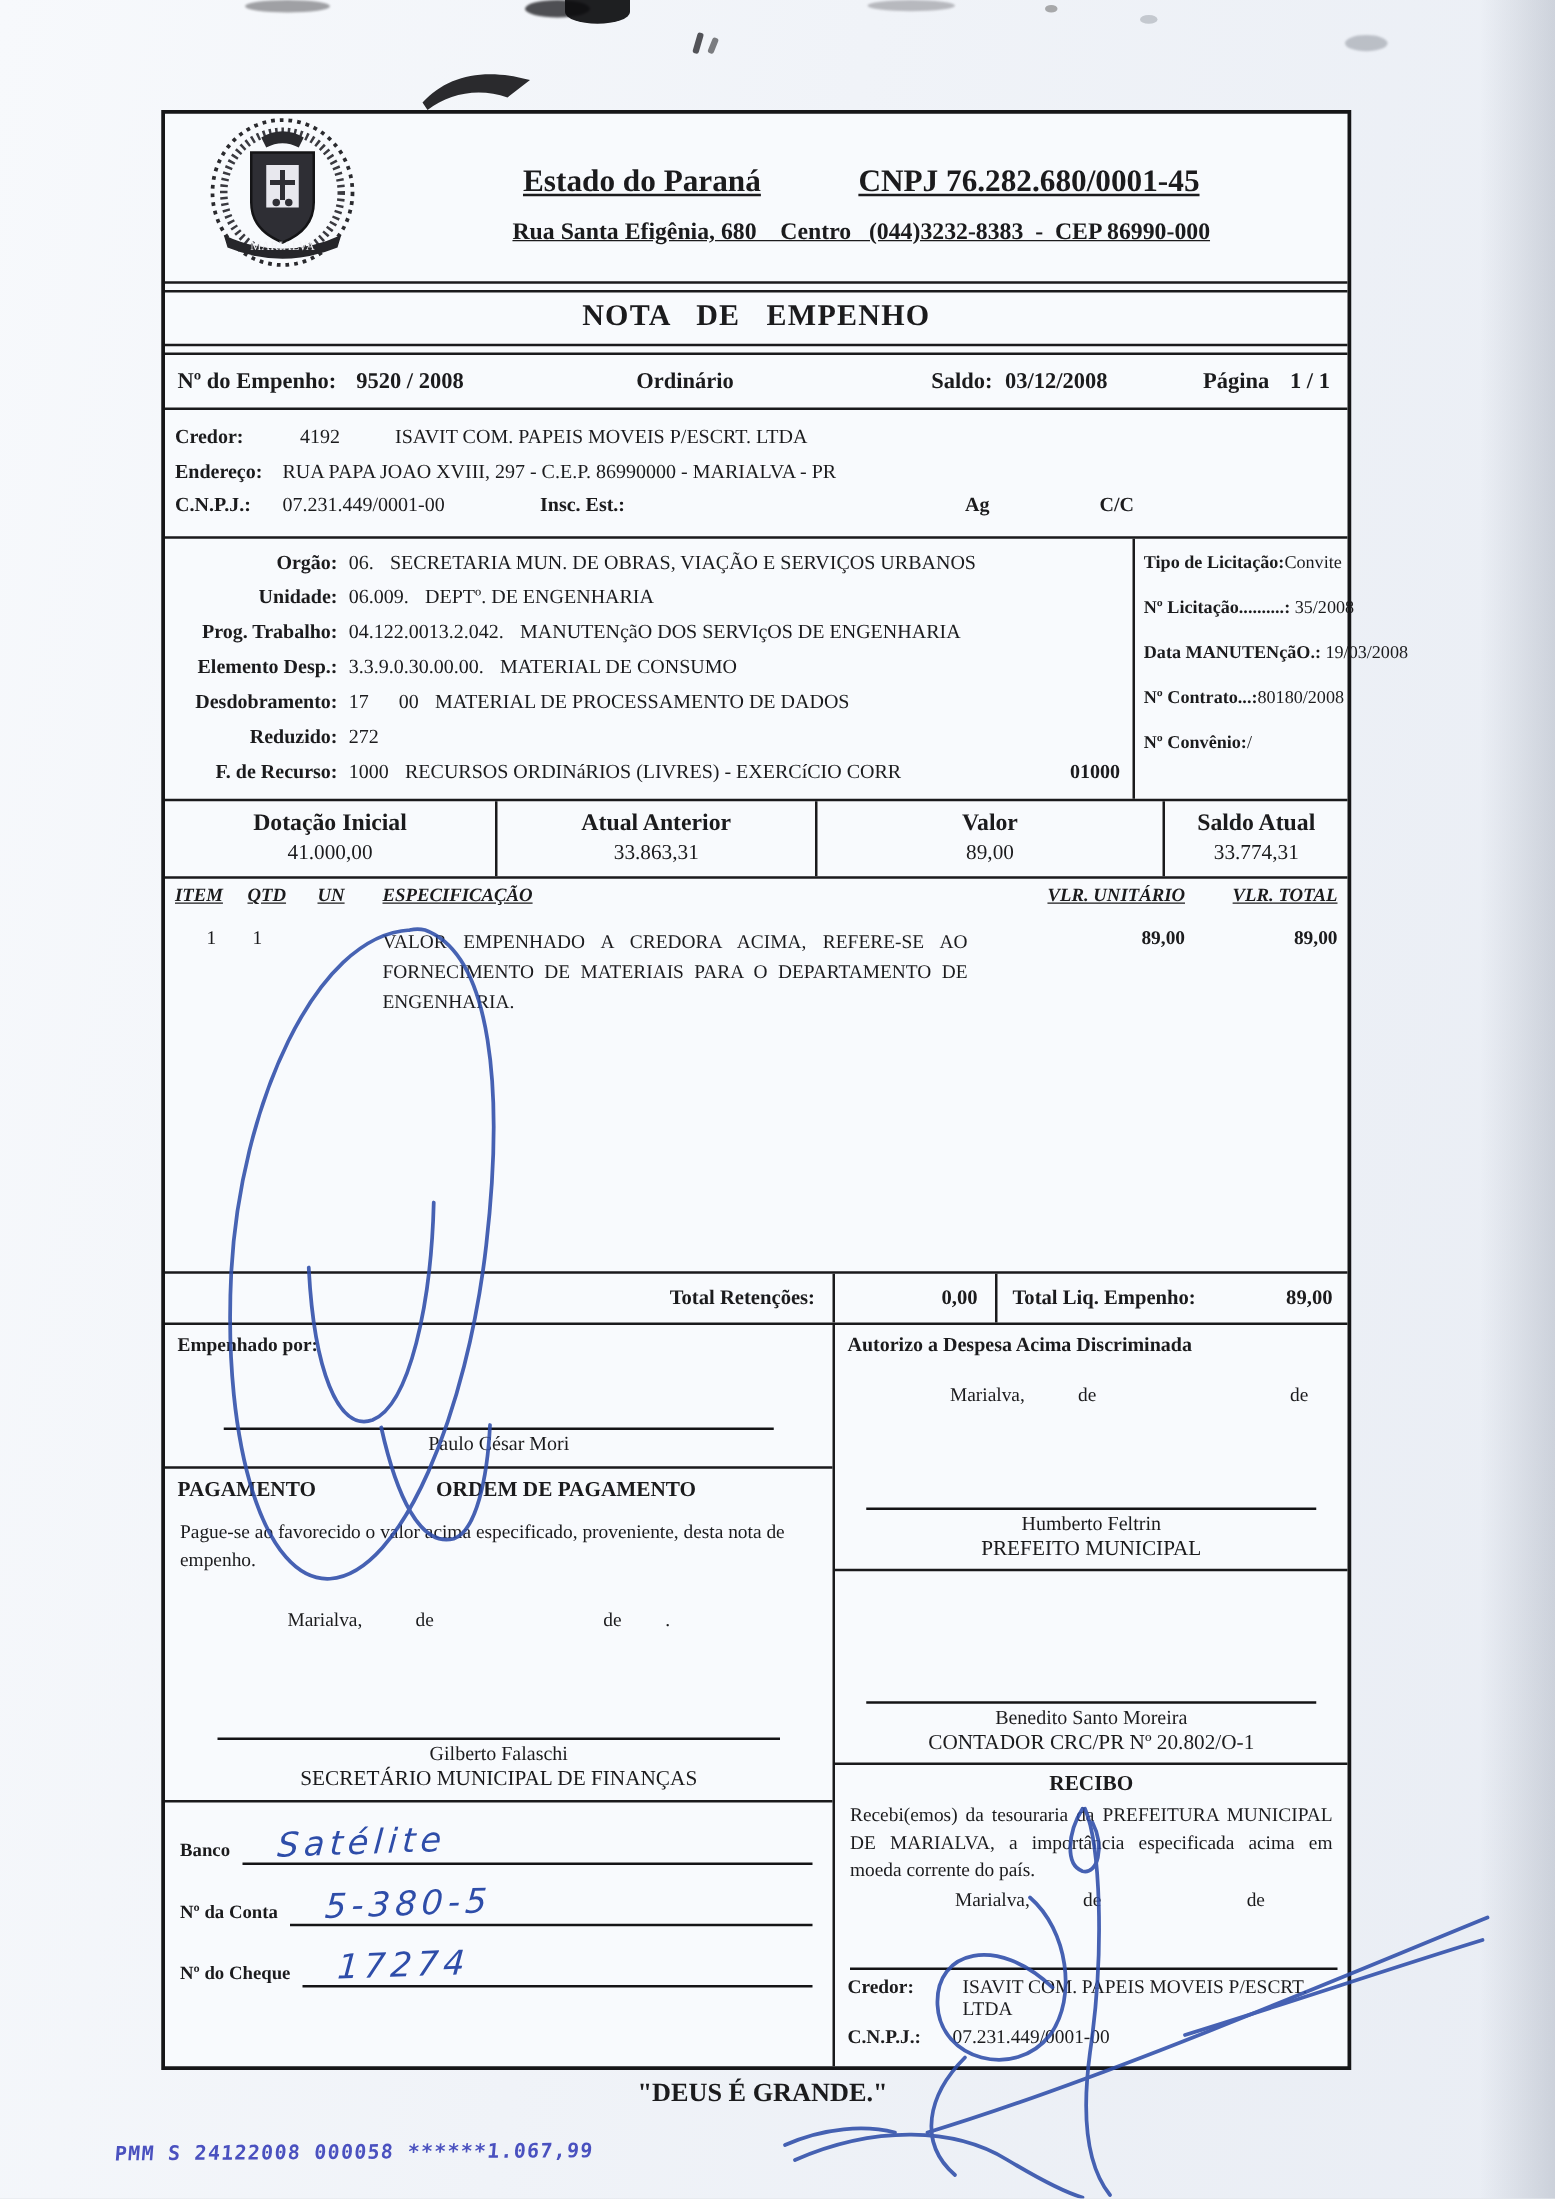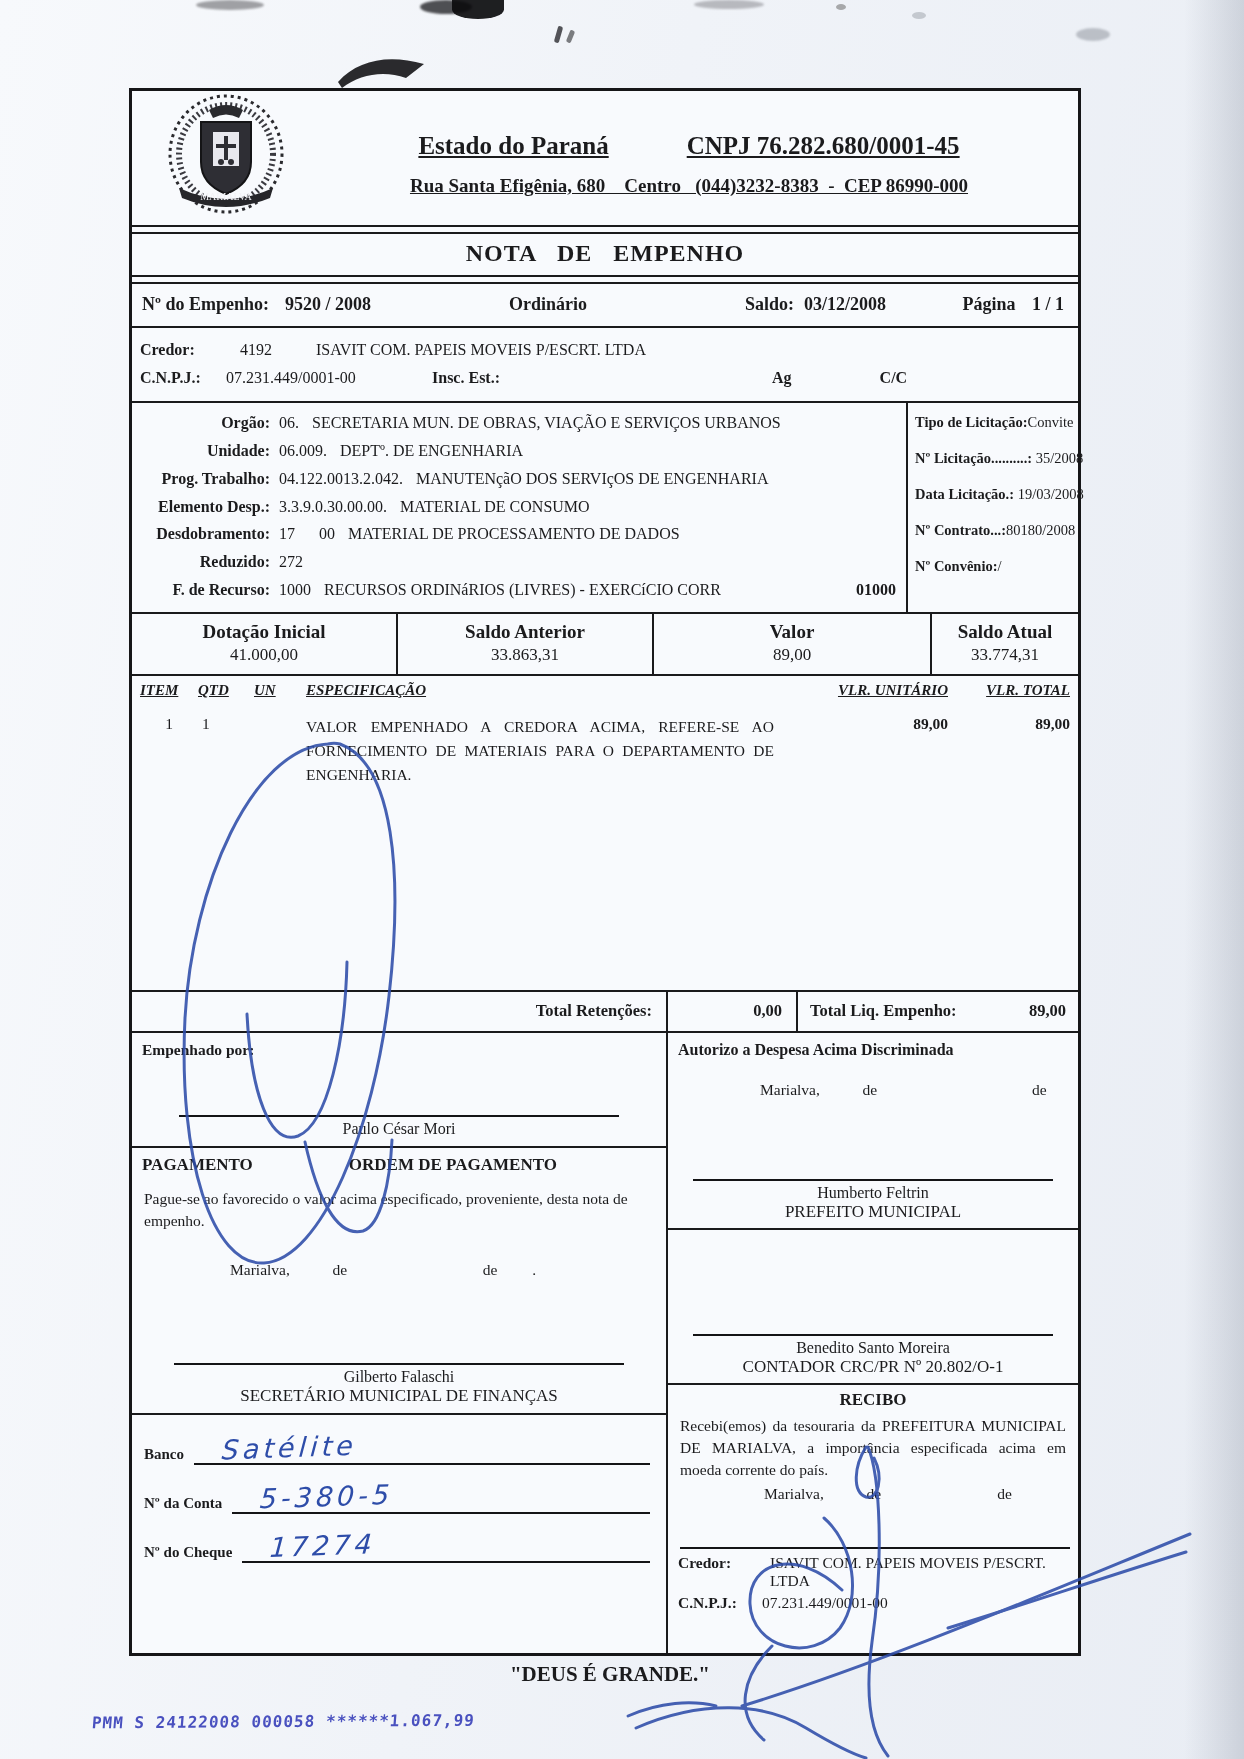--- a/index.html
+++ b/index.html
@@ -182,20 +182,24 @@
         <span class="e-pg">1 / 1</span>
       </span>
     </div>
 
     <div class="sec-credor bb">
       <div class="c-row">
         <span class="c-lbl">Credor:</span>
         <span class="c-cod">4192</span>
         <span>ISAVIT COM. PAPEIS MOVEIS P/ESCRT. LTDA</span>
       </div>
+      <div class="c-row">
+        <span class="c-lbl">Endereço:</span>
+        <span>RUA PAPA JOAO XVIII, 297 - C.E.P. 86990000 - MARIALVA - PR</span>
+      </div>
       <div class="c-row c-row3">
         <span class="c-lbl">C.N.P.J.:</span>
         <span class="v">07.231.449/0001-00</span>
         <span class="insc">Insc. Est.:</span>
         <span class="ag">Ag</span>
         <span class="cc">C/C</span>
       </div>
     </div>
 
     <div class="sec-orc bb">
@@ -233,33 +237,33 @@
         <div class="orc-row">
           <span class="orc-lbl">F. de Recurso:</span>
           <span class="orc-code">1000</span>
           <span class="orc-desc">RECURSOS ORDINáRIOS (LIVRES) - EXERCíCIO CORR</span>
           <span class="orc-extra">01000</span>
         </div>
       </div>
       <div class="orc-right">
         <div class="lic-line"><b>Tipo de Licitação:</b><span>Convite</span></div>
         <div class="lic-line"><b>Nº Licitação..........:</b><span> 35/2008</span></div>
-        <div class="lic-line"><b>Data Licitação.:</b><span> 19/03/2008</span></div>
+        <div class="lic-line"><b>Data MANUTENçãO.:</b><span> 19/03/2008</span></div>
         <div class="lic-line"><b>Nº Contrato...:</b><span>80180/2008</span></div>
         <div class="lic-line"><b>Nº Convênio:</b><span>/</span></div>
       </div>
     </div>
 
     <div class="sec-saldos bb">
       <div class="sal-cell sal-1">
         <div class="sal-lbl">Dotação Inicial</div>
         <div class="sal-val">41.000,00</div>
       </div>
       <div class="sal-cell sal-2">
-        <div class="sal-lbl">Saldo Anterior</div>
+        <div class="sal-lbl">Atual Anterior</div>
         <div class="sal-val">33.863,31</div>
       </div>
       <div class="sal-cell sal-3">
         <div class="sal-lbl">Valor</div>
         <div class="sal-val">89,00</div>
       </div>
       <div class="sal-cell sal-4">
         <div class="sal-lbl">Saldo Atual</div>
         <div class="sal-val">33.774,31</div>
       </div>

